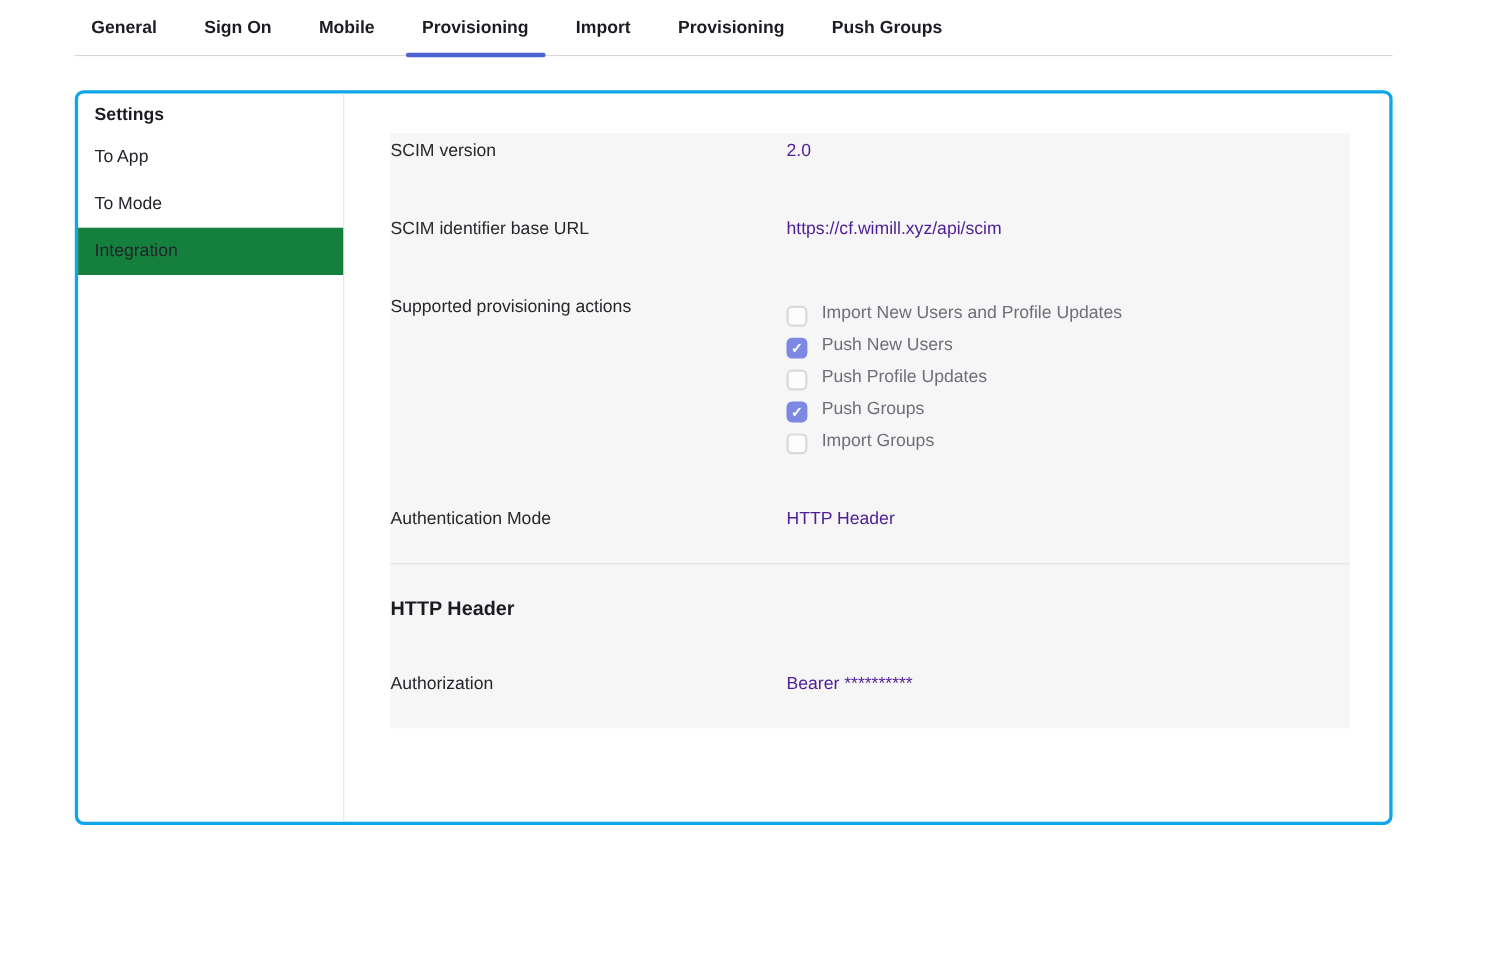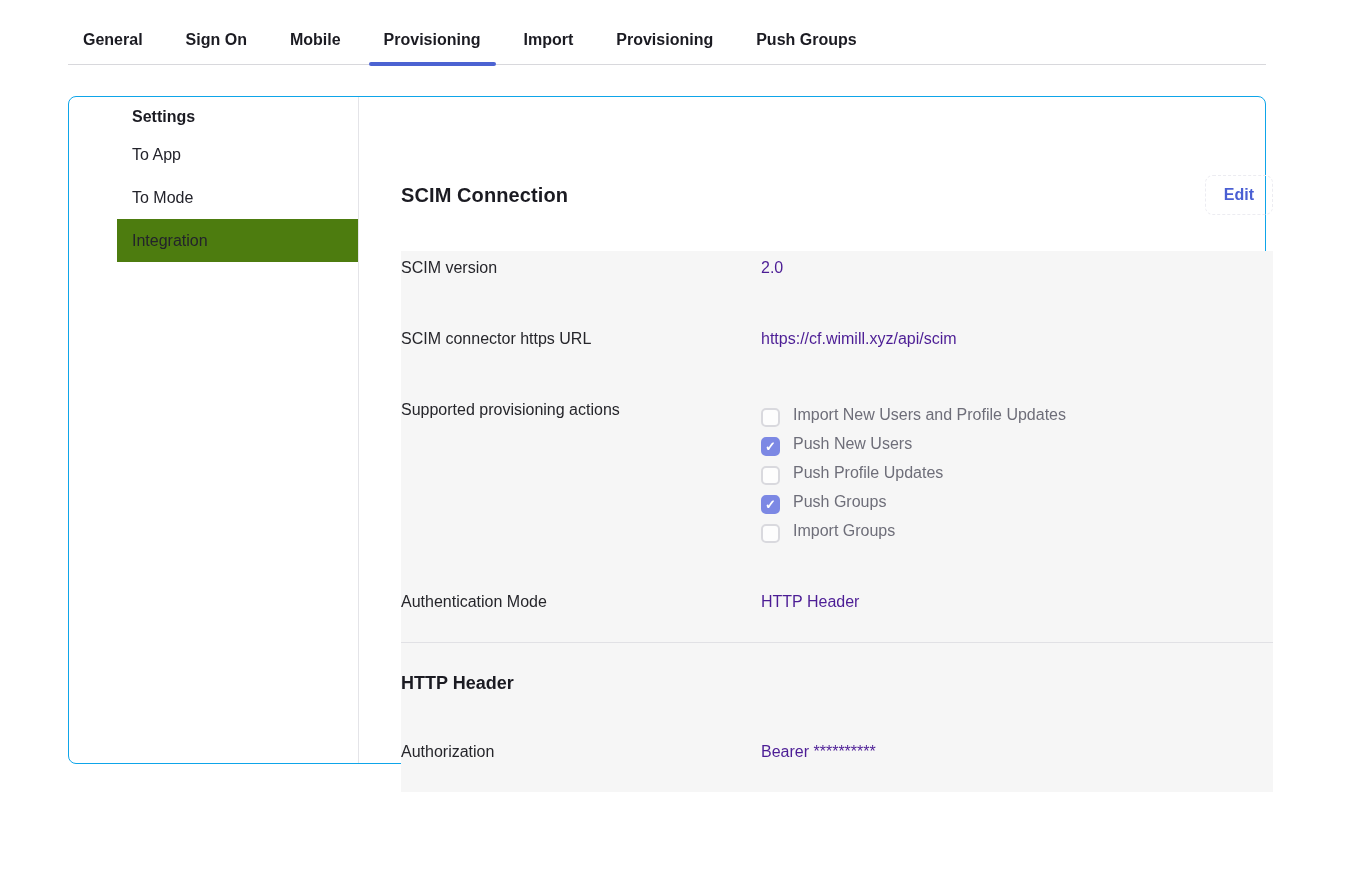--- a/index.html
+++ b/index.html
@@ -8,21 +8,21 @@
     background: #ffffff;
     font-family: "Liberation Sans", sans-serif;
     color: #23232b;
     overflow: hidden;
   }
 
   
   .tabs {
     margin-left: 68px;
     width: 1198px;
-    padding-top: 28px;
+    padding-top: 14px;
     display: flex;
     gap: 13px;
     border-bottom: 1px solid #d8d8dc;
   }
   .tab {
     position: relative;
     padding: 0 15px 12px;
     font-size: 16px;
     font-weight: 700;
     line-height: 24px;
@@ -37,25 +37,24 @@
     height: 4px;
     border-radius: 2px;
     background: #4c63d2;
   }
 
   
   .panel {
     margin: 31px 90px 27px 68px;
     width: 1198px;
     height: 668px;
-    border: 1px solid #0ea5e9;
+    border: 3px solid #0ea5e9;
     border-radius: 8px;
     display: flex;
     background: #ffffff;
-    padding-left: 48px;
   }
 
   
   .sidebar {
     width: 242px;
     flex: 0 0 242px;
     border-right: 1px solid #e4e4e8;
     padding-top: 0;
   }
   .side-header {
@@ -67,21 +66,21 @@
     color: #1b1b22;
   }
   .side-item {
     height: 43px;
     line-height: 43px;
     padding-left: 15px;
     font-size: 16px;
     color: #23232b;
     cursor: pointer;
   }
-  .side-item.selected { background: #4d7c0f; }
+  .side-item.selected { background: #15803d; }
 
   
   .main {
     flex: 1;
     padding: 0 42px;
   }
   .main-header {
     margin-top: 78px;
     display: flex;
     align-items: center;
@@ -184,33 +183,29 @@
   <aside class="sidebar">
     <div class="side-header">Settings</div>
     <div>
         <div class="side-item">To App</div>
         <div class="side-item">To Mode</div>
         <div class="side-item selected">Integration</div>
       </div>
   </aside>
 
   <section class="main">
-    <div class="main-header">
-      <h1 class="section-title">SCIM Connection</h1>
-      <button class="edit-btn">Edit</button>
-    </div>
 
     <div class="details">
       <div>
           <div class="detail-row">
             <div class="detail-label">SCIM version</div>
             <div class="detail-value">2.0</div>
           </div>
           <div class="detail-row">
-            <div class="detail-label">SCIM connector https URL</div>
+            <div class="detail-label">SCIM identifier base URL</div>
             <div class="detail-value">https://cf.wimill.xyz/api/scim</div>
           </div>
           <div class="detail-row">
             <div class="detail-label">Supported provisioning actions</div>
             <ul class="checkbox-list">
               <li class="checkbox-row">
                 <span class="checkbox unchecked"></span>
                 <span class="checkbox-label">Import New Users and Profile Updates</span>
               </li>
               <li class="checkbox-row">

